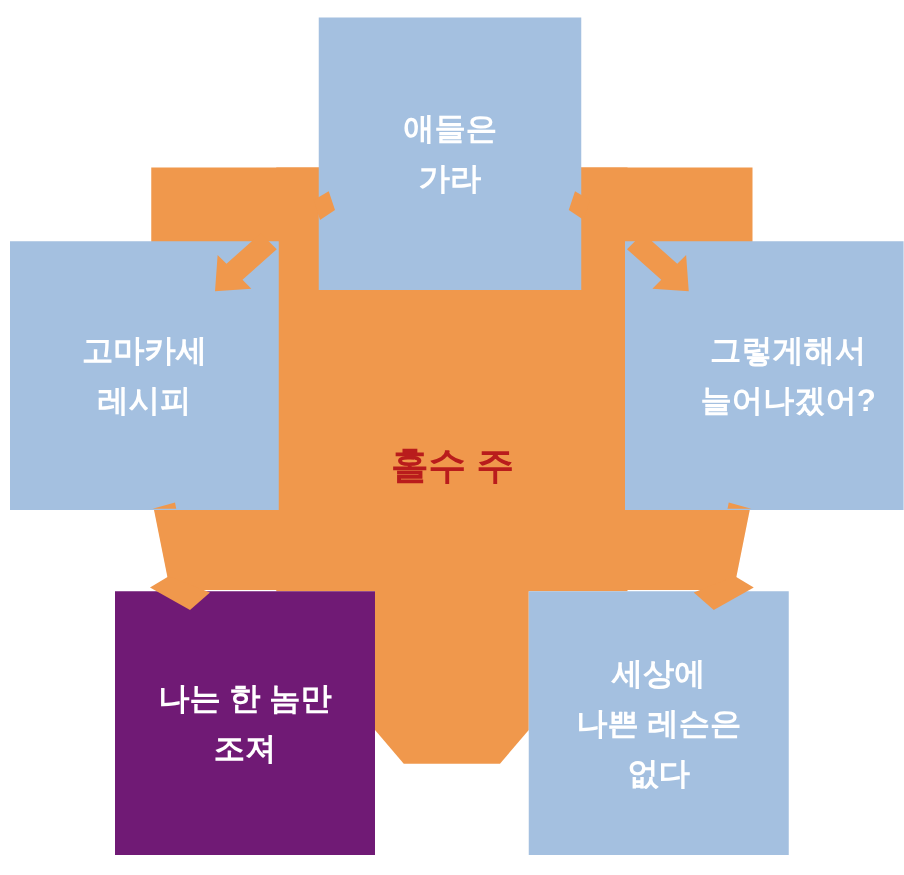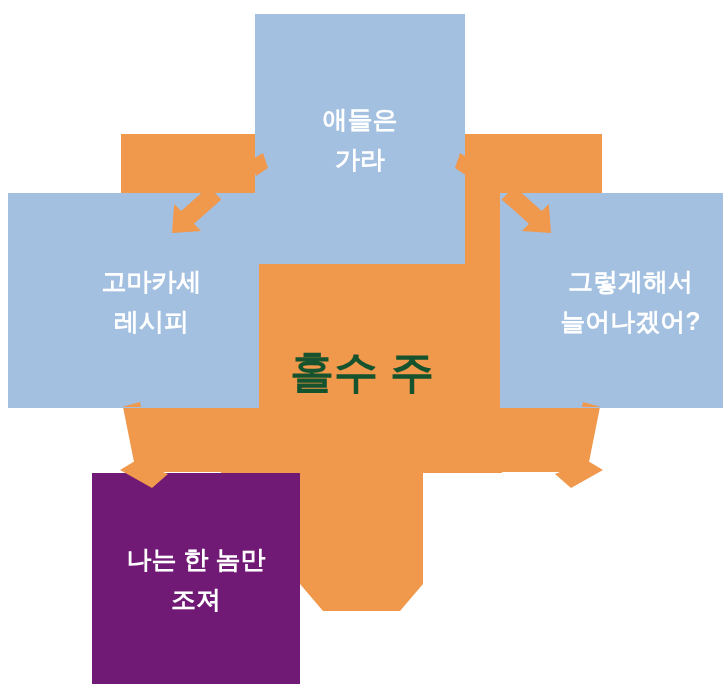--- a/index.html
+++ b/index.html
@@ -24,36 +24,36 @@
     display: flex;
     align-items: center;
     justify-content: center;
     text-align: center;
     color: #ffffff;
     font-weight: bold;
     font-size: 25px;
     line-height: 40px;
     white-space: pre-line;
   }
-  .node-top          { left: 255px; top: 14px;  width: 210px; height: 250px; }
-  .node-left         { left: 8px;   top: 193px; width: 215px; height: 215px; padding-left: 36px; }
+  .node-top          { left: 255px; top: 14px;  width: 210px; height: 218px; }
+  .node-left         { left: 8px;   top: 193px; width: 215px; height: 215px; }
   .node-right        { left: 500px; top: 193px; width: 261px; height: 215px; }
   .node-bottom-left  { left: 92px;  top: 473px; width: 208px; height: 211px; }
   .node-bottom-right { left: 423px; top: 473px; width: 208px; height: 211px; }
   .center-label {
     position: absolute;
     z-index: 2;
     left: 222px; top: 338px;
     width: 280px; height: 68px;
     display: flex;
     align-items: center;
     justify-content: center;
-    color: #14532d;
+    color: #b91c1c;
     font-weight: bold;
-    font-size: 44px;
+    font-size: 30px;
     white-space: pre-line;
   }
 </style>
 </head>
 <body>
 
 <div class="stage">
 
   <svg class="layer base" viewBox="0 0 723 700" aria-hidden="true">
     <g fill="#F0984C">
@@ -77,20 +77,25 @@
   <div class="node node-right" style="background-color: rgb(164, 192, 224);">
     <span>그렇게해서
 늘어나겠어?</span>
   </div>
 
   <div class="node node-bottom-left" style="background-color: #701a75;">
     <span>나는 한 놈만
 조져</span>
   </div>
 
+  <div class="node node-bottom-right" style="background-color: rgb(164, 192, 224);">
+    <span>세상에
+나쁜 레슨은
+없다</span>
+  </div>
 
   <div class="center-label">홀수 주</div>
 
   <svg class="layer overlay" viewBox="0 0 723 700" aria-hidden="true">
     <g fill="#F0984C">
       <path d="M208.6 186.6 L221.4 199.4 L194 223.8 L201.1 230.9 L172 233 L174.1 203.9 L181.2 211 Z"></path>
       <path d="M251 160 L263 153 L268 168 L256 176 Z"></path>
       <path d="M120 470 L135 461 L168 474 L152 488 Z"></path>
       <path d="M122 407 L140 402 L141 407 Z"></path>
     </g>

